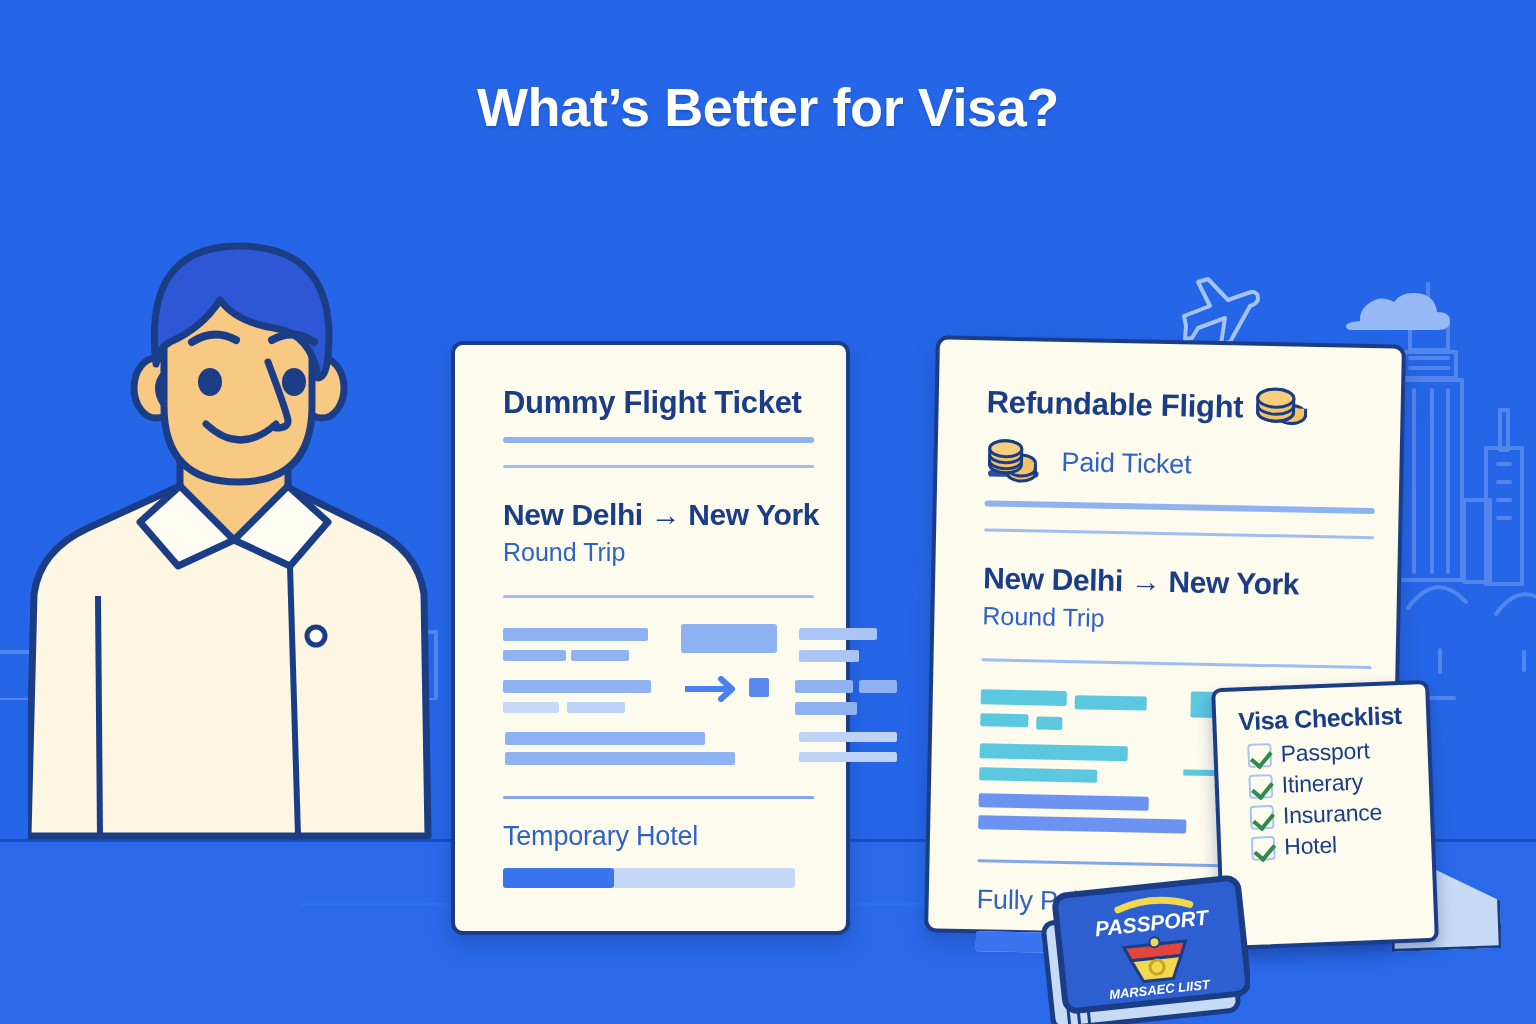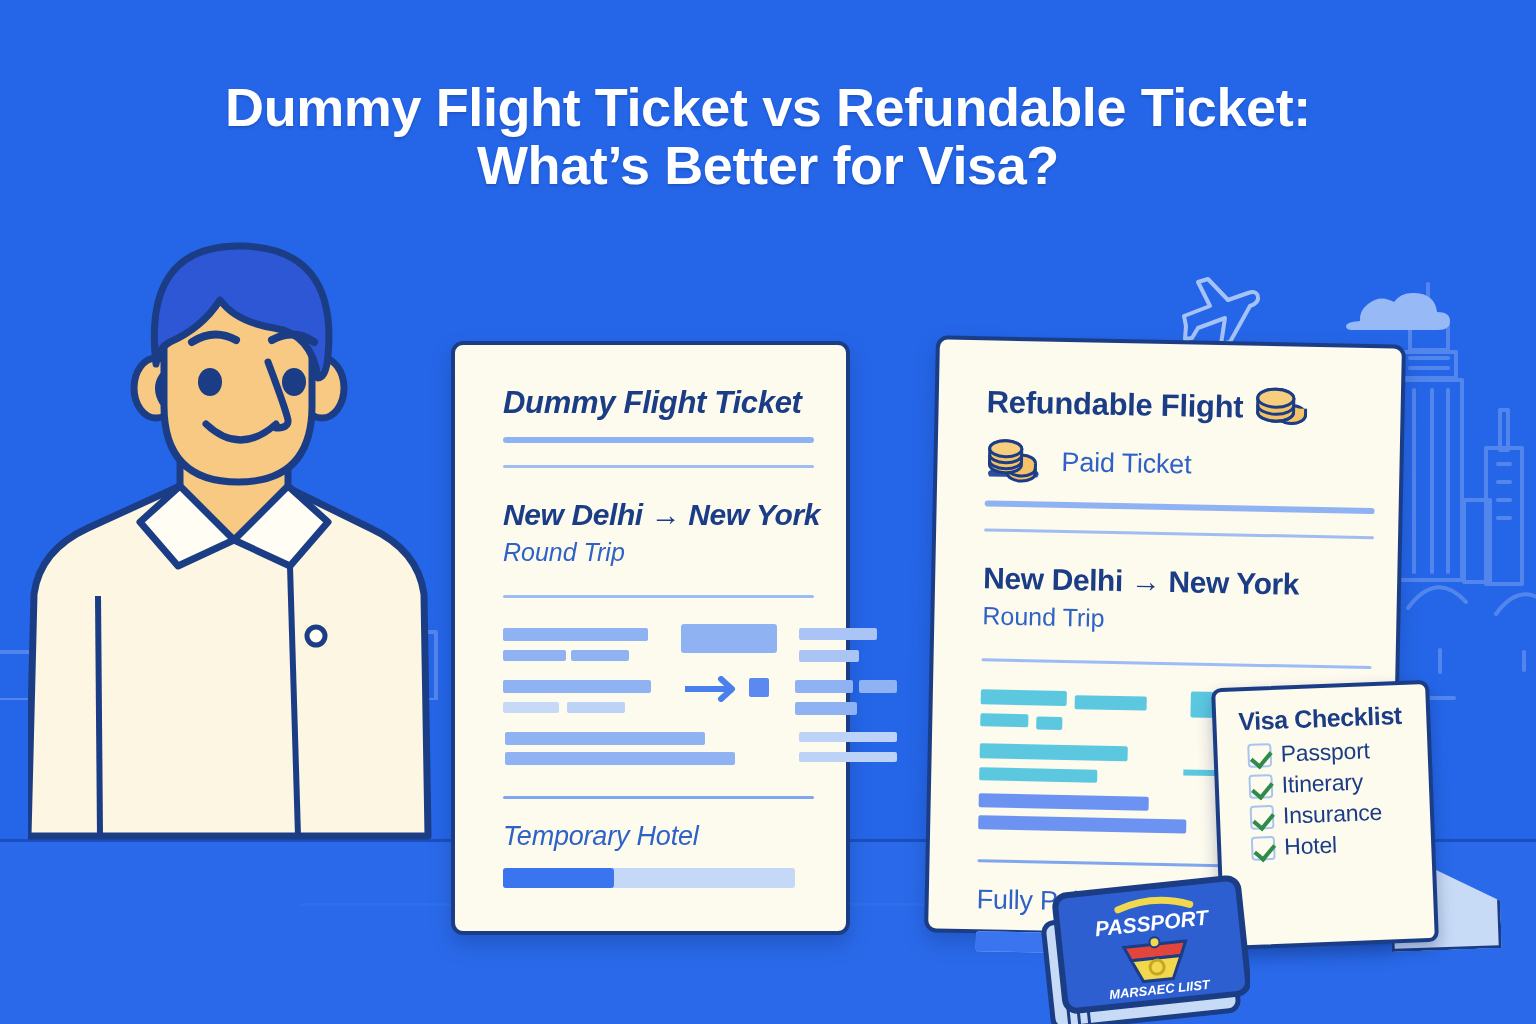--- a/index.html
+++ b/index.html
@@ -39,21 +39,21 @@
 
   
   .person { position:absolute; left:28px; top:236px; width:420px; height:626px; }
 
   
   .card {
     position:absolute; background:#FDFAEE;
     border:4px solid #1B3D86; border-radius:12px;
     box-shadow:0 10px 20px rgba(10,35,100,.25);
   }
-  .card-left  { left:451px; top:341px; width:399px; height:594px;font-style:italic; }
+  .card-left  { left:451px; top:341px; width:399px; height:594px; }
   .card-right { left:930px; top:340px; width:470px; height:597px; transform:rotate(1.15deg); }
 
   .card-pad { padding:40px 32px 0 48px; }
   .card-right .card-pad { padding:40px 24px 0 48px; }
 
   .ct-title {
     color:#1B3D86; font-weight:700; font-size:31px; letter-spacing:-.3px;
     display:flex; align-items:center; gap:10px; white-space:nowrap;
   }
   .ct-sub-row { display:flex; align-items:center; gap:18px; margin-top:12px; }
@@ -164,21 +164,20 @@
 
   <svg class="bg-deco" style="left:1176px; top:272px; width:86px; height:78px;" viewBox="0 0 86 78">
     <path d="M8 44 L34 34 L22 10 L32 7 L52 28 L72 21 q9 -3 10 4 q1 6 -8 9 L54 70 L45 72 L49 46 L22 56 L16 66 L9 67 L10 54 Z" fill="none" stroke="#A5C3F7" stroke-width="4" stroke-linejoin="round"></path>
   </svg>
 
   <svg class="bg-deco" style="left:1326px; top:278px; width:126px; height:62px;" viewBox="0 0 126 62">
     <path d="M16 52 h96 q12 0 12 -9 q0 -9 -13 -9 q-2 -18 -22 -19 q-14 -1 -21 9 q-14 -8 -26 2 q-9 7 -8 17 q-14 1 -14 5 q0 4 6 4 z" fill="#97B9F5"></path>
   </svg>
 
   <div class="title">
-    <span>Dummy Flight Ticket vs Refundable Ticket:</span>
     <span class="l2">What’s Better for Visa?</span>
   </div>
 
   <div class="floor"></div>
   <div class="floor-shadow"></div>
   <div class="floor-line"></div>
 
   <svg class="person" viewBox="0 0 420 626">
 
     <path d="M152 250 L60 292 q-48 22 -54 66 L0 600 L400 600 L396 358 q-6 -44 -54 -66 L256 250 Z" fill="#FCF6E2" stroke="#1B3D86" stroke-width="7" stroke-linejoin="round"></path>

